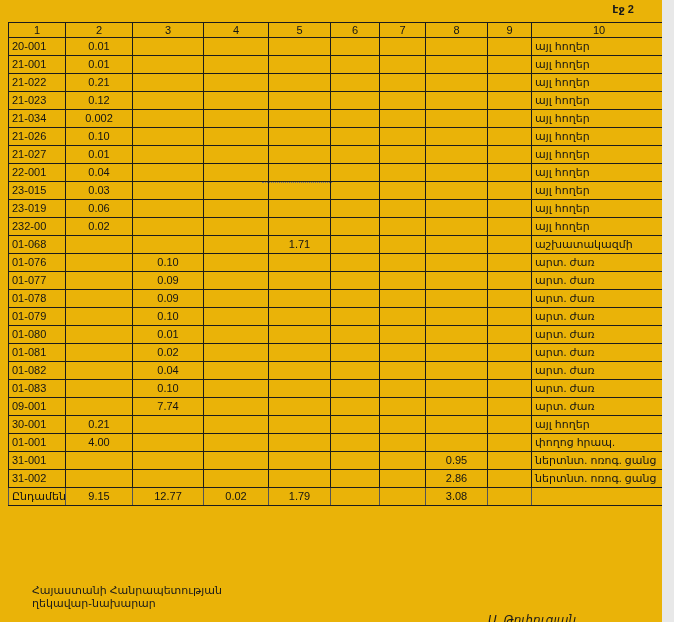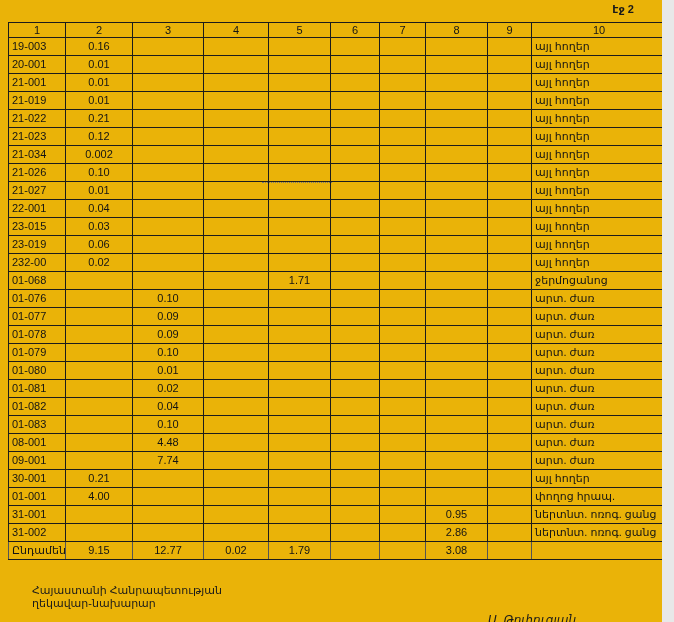--- a/index.html
+++ b/index.html
@@ -103,32 +103,20 @@
         <th data-name="column-header">5</th>
         <th data-name="column-header">6</th>
         <th data-name="column-header">7</th>
         <th data-name="column-header">8</th>
         <th data-name="column-header">9</th>
         <th data-name="column-header">10</th>
       </tr>
     </thead>
     <tbody id="table-body">
         <tr data-name="table-row">
-          <td class="c1" data-name="cell">19-003</td>
-          <td class="c2" data-name="cell">0.16</td>
-          <td class="c3" data-name="cell"></td>
-          <td class="c4" data-name="cell"></td>
-          <td class="c5" data-name="cell"></td>
-          <td class="c6" data-name="cell"></td>
-          <td class="c7" data-name="cell"></td>
-          <td class="c8" data-name="cell"></td>
-          <td class="c9" data-name="cell"></td>
-          <td class="c10" data-name="cell">այլ հողեր</td>
-        </tr>
-        <tr data-name="table-row">
           <td class="c1" data-name="cell">20-001</td>
           <td class="c2" data-name="cell">0.01</td>
           <td class="c3" data-name="cell"></td>
           <td class="c4" data-name="cell"></td>
           <td class="c5" data-name="cell"></td>
           <td class="c6" data-name="cell"></td>
           <td class="c7" data-name="cell"></td>
           <td class="c8" data-name="cell"></td>
           <td class="c9" data-name="cell"></td>
           <td class="c10" data-name="cell">այլ հողեր</td>
@@ -139,32 +127,20 @@
           <td class="c3" data-name="cell"></td>
           <td class="c4" data-name="cell"></td>
           <td class="c5" data-name="cell"></td>
           <td class="c6" data-name="cell"></td>
           <td class="c7" data-name="cell"></td>
           <td class="c8" data-name="cell"></td>
           <td class="c9" data-name="cell"></td>
           <td class="c10" data-name="cell">այլ հողեր</td>
         </tr>
         <tr data-name="table-row">
-          <td class="c1" data-name="cell">21-019</td>
-          <td class="c2" data-name="cell">0.01</td>
-          <td class="c3" data-name="cell"></td>
-          <td class="c4" data-name="cell"></td>
-          <td class="c5" data-name="cell"></td>
-          <td class="c6" data-name="cell"></td>
-          <td class="c7" data-name="cell"></td>
-          <td class="c8" data-name="cell"></td>
-          <td class="c9" data-name="cell"></td>
-          <td class="c10" data-name="cell">այլ հողեր</td>
-        </tr>
-        <tr data-name="table-row">
           <td class="c1" data-name="cell">21-022</td>
           <td class="c2" data-name="cell">0.21</td>
           <td class="c3" data-name="cell"></td>
           <td class="c4" data-name="cell"></td>
           <td class="c5" data-name="cell"></td>
           <td class="c6" data-name="cell"></td>
           <td class="c7" data-name="cell"></td>
           <td class="c8" data-name="cell"></td>
           <td class="c9" data-name="cell"></td>
           <td class="c10" data-name="cell">այլ հողեր</td>
@@ -268,21 +244,21 @@
         <tr data-name="table-row">
           <td class="c1" data-name="cell">01-068</td>
           <td class="c2" data-name="cell"></td>
           <td class="c3" data-name="cell"></td>
           <td class="c4" data-name="cell"></td>
           <td class="c5" data-name="cell">1.71</td>
           <td class="c6" data-name="cell"></td>
           <td class="c7" data-name="cell"></td>
           <td class="c8" data-name="cell"></td>
           <td class="c9" data-name="cell"></td>
-          <td class="c10" data-name="cell">ջերմոցանոց</td>
+          <td class="c10" data-name="cell">աշխատակազմի</td>
         </tr>
         <tr data-name="table-row">
           <td class="c1" data-name="cell">01-076</td>
           <td class="c2" data-name="cell"></td>
           <td class="c3" data-name="cell">0.10</td>
           <td class="c4" data-name="cell"></td>
           <td class="c5" data-name="cell"></td>
           <td class="c6" data-name="cell"></td>
           <td class="c7" data-name="cell"></td>
           <td class="c8" data-name="cell"></td>
@@ -358,32 +334,20 @@
           <td class="c6" data-name="cell"></td>
           <td class="c7" data-name="cell"></td>
           <td class="c8" data-name="cell"></td>
           <td class="c9" data-name="cell"></td>
           <td class="c10" data-name="cell">արտ. ժառ</td>
         </tr>
         <tr data-name="table-row">
           <td class="c1" data-name="cell">01-083</td>
           <td class="c2" data-name="cell"></td>
           <td class="c3" data-name="cell">0.10</td>
-          <td class="c4" data-name="cell"></td>
-          <td class="c5" data-name="cell"></td>
-          <td class="c6" data-name="cell"></td>
-          <td class="c7" data-name="cell"></td>
-          <td class="c8" data-name="cell"></td>
-          <td class="c9" data-name="cell"></td>
-          <td class="c10" data-name="cell">արտ. ժառ</td>
-        </tr>
-        <tr data-name="table-row">
-          <td class="c1" data-name="cell">08-001</td>
-          <td class="c2" data-name="cell"></td>
-          <td class="c3" data-name="cell">4.48</td>
           <td class="c4" data-name="cell"></td>
           <td class="c5" data-name="cell"></td>
           <td class="c6" data-name="cell"></td>
           <td class="c7" data-name="cell"></td>
           <td class="c8" data-name="cell"></td>
           <td class="c9" data-name="cell"></td>
           <td class="c10" data-name="cell">արտ. ժառ</td>
         </tr>
         <tr data-name="table-row">
           <td class="c1" data-name="cell">09-001</td>

